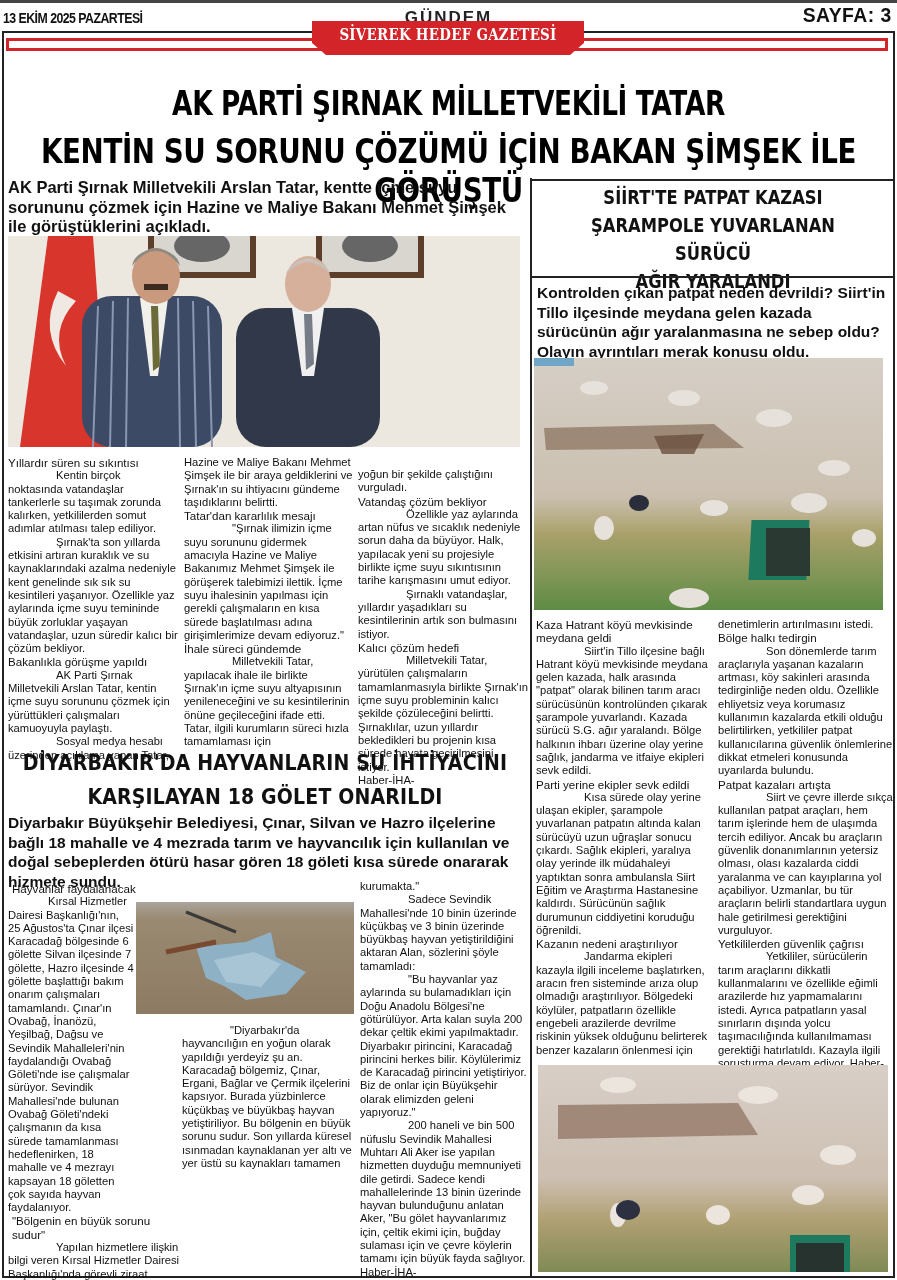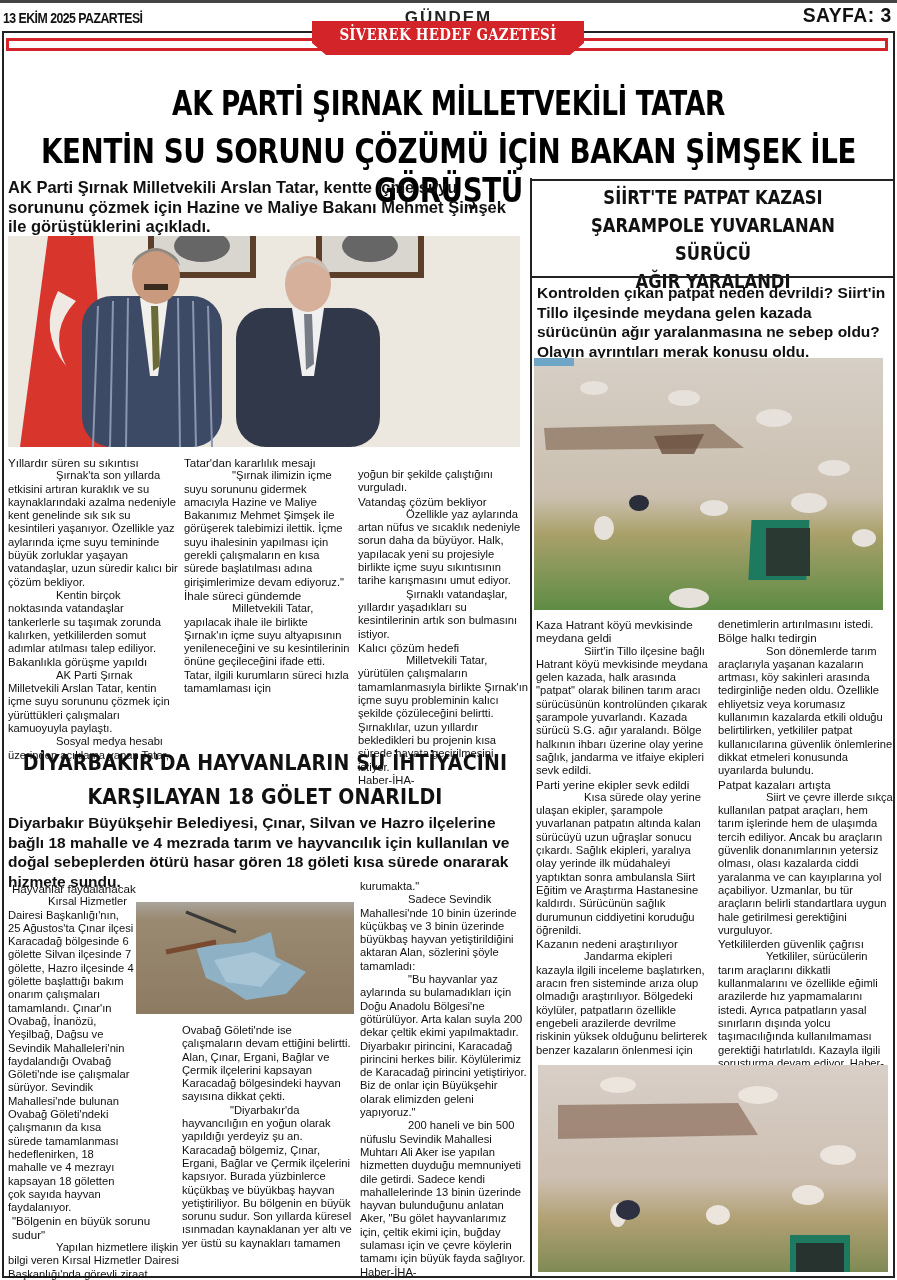--- a/index.html
+++ b/index.html
@@ -91,27 +91,28 @@
     <rect x="228" y="72" width="144" height="139" rx="30" fill="#303849"></rect>
     <polygon points="284,72 316,72 306,140 294,140" fill="#f0f0f0"></polygon>
     <polygon points="296,78 304,78 306,128 298,134" fill="#777d86"></polygon>
     <ellipse cx="300" cy="48" rx="23" ry="28" fill="#d6b09a"></ellipse>
     <path d="M278,38 Q300,14 322,38 Q318,26 300,22 Q282,26 278,38 Z" fill="#c8c2bc"></path>
   </svg>
 </div>
 
 <div class="col" style="left:8px; top:456px; width:170px;">
   <p class="sh">Yıllardır süren su sıkıntısı</p>
+  <p>Kentin birçok noktasında vatandaşlar tankerlerle su taşımak zorunda kalırken, yetkililerden somut adımlar atılması talep ediliyor.</p>
   <p>Şırnak'ta son yıllarda etkisini artıran kuraklık ve su kaynaklarındaki azalma nedeniyle kent genelinde sık sık su kesintileri yaşanıyor. Özellikle yaz aylarında içme suyu temininde büyük zorluklar yaşayan vatandaşlar, uzun süredir kalıcı bir çözüm bekliyor.</p>
-  <p>Kentin birçok noktasında vatandaşlar tankerlerle su taşımak zorunda kalırken, yetkililerden somut adımlar atılması talep ediliyor.</p>
   <p class="sh">Bakanlıkla görüşme yapıldı</p>
   <p>AK Parti Şırnak Milletvekili Arslan Tatar, kentin içme suyu sorununu çözmek için yürüttükleri çalışmaları kamuoyuyla paylaştı.</p>
   <p>Sosyal medya hesabı üzerinden açıklama yapan Tatar,</p>
 </div>
 <div class="col" style="left:184px; top:456px; width:170px;">
+  <p class="noindent">Hazine ve Maliye Bakanı Mehmet Şimşek ile bir araya geldiklerini ve Şırnak'ın su ihtiyacını gündeme taşıdıklarını belirtti.</p>
   <p class="sh">Tatar'dan kararlılık mesajı</p>
   <p>"Şırnak ilimizin içme suyu sorununu gidermek amacıyla Hazine ve Maliye Bakanımız Mehmet Şimşek ile görüşerek talebimizi ilettik. İçme suyu ihalesinin yapılması için gerekli çalışmaların en kısa sürede başlatılması adına girişimlerimize devam ediyoruz."</p>
   <p class="sh">İhale süreci gündemde</p>
   <p>Milletvekili Tatar, yapılacak ihale ile birlikte Şırnak'ın içme suyu altyapısının yenileneceğini ve su kesintilerinin önüne geçileceğini ifade etti. Tatar, ilgili kurumların süreci hızla tamamlaması için</p>
 </div>
 <div class="col" style="left:358px; top:456px; width:170px;margin-top:12px;">
   <p class="noindent">yoğun bir şekilde çalıştığını vurguladı.</p>
   <p class="sh">Vatandaş çözüm bekliyor</p>
   <p>Özellikle yaz aylarında artan nüfus ve sıcaklık nedeniyle sorun daha da büyüyor. Halk, yapılacak yeni su projesiyle birlikte içme suyu sıkıntısının tarihe karışmasını umut ediyor.</p>
   <p>Şırnaklı vatandaşlar, yıllardır yaşadıkları su kesintilerinin artık son bulmasını istiyor.</p>
@@ -232,21 +233,20 @@
 </div>
 
 <div class="col" style="left:8px; top:882px; width:172px;">
   <p class="sh" style="padding-left:4px;">Hayvanlar faydalanacak</p>
   <div style="float:right; width:0; height:0;"></div>
   <p style="text-indent:40px; width:126px;">Kırsal Hizmetler Dairesi Başkanlığı'nın, 25 Ağustos'ta Çınar ilçesi Karacadağ bölgesinde 6 gölette Silvan ilçesinde 7 gölette, Hazro  ilçesinde 4 gölette başlattığı bakım onarım çalışmaları tamamlandı. Çınar'ın Ovabağ, İnanözü, Yeşilbağ, Dağsu ve Sevindik Mahalleleri'nin faydalandığı Ovabağ Göleti'nde ise çalışmalar sürüyor. Sevindik Mahallesi'nde bulunan Ovabağ Göleti'ndeki çalışmanın da kısa sürede tamamlanması hedeflenirken, 18 mahalle ve 4 mezrayı kapsayan 18 göletten çok sayıda hayvan faydalanıyor.</p>
   <p class="sh" style="padding-left:4px;">"Bölgenin en büyük sorunu sudur"</p>
   <p>Yapılan hizmetlere ilişkin bilgi veren Kırsal Hizmetler Dairesi Başkanlığı'nda görevli ziraat mühendisi Tahir Alan, kısa sürede 3 ilçede 17 göletin bakım onarımını tamamladıklarını,</p>
 </div>
 <div class="col" style="left:182px; top:1024px; width:172px;">
-  <p class="noindent">Ovabağ Göleti'nde ise çalışmaların devam ettiğini belirtti. Alan, Çınar, Ergani, Bağlar ve Çermik ilçelerini kapsayan Karacadağ bölgesindeki hayvan sayısına dikkat çekti.</p>
   <p>"Diyarbakır'da hayvancılığın en yoğun olarak yapıldığı yerdeyiz şu an. Karacadağ bölgemiz, Çınar, Ergani, Bağlar ve Çermik ilçelerini kapsıyor. Burada yüzbinlerce küçükbaş ve büyükbaş hayvan yetiştiriliyor. Bu bölgenin en büyük sorunu sudur. Son yıllarda küresel ısınmadan kaynaklanan yer altı ve yer üstü su kaynakları tamamen</p>
 </div>
 <div class="col" style="left:360px; top:880px; width:168px;">
   <p class="noindent">kurumakta."</p>
   <p>Sadece Sevindik Mahallesi'nde 10 binin üzerinde küçükbaş ve 3 binin üzerinde büyükbaş hayvan yetiştirildiğini aktaran Alan, sözlerini şöyle tamamladı:</p>
   <p>"Bu hayvanlar yaz aylarında su bulamadıkları için Doğu Anadolu Bölgesi'ne götürülüyor. Arta kalan suyla 200 dekar çeltik ekimi yapılmaktadır. Diyarbakır pirincini, Karacadağ pirincini herkes bilir. Köylülerimiz de Karacadağ pirincini yetiştiriyor. Biz de onlar için Büyükşehir olarak elimizden geleni yapıyoruz."</p>
   <p><span>200 haneli ve bin 500 nüfuslu Sevindik Mahallesi Muhtarı Ali Aker ise yapılan hizmetten duyduğu memnuniyeti dile getirdi. Sadece kendi mahallelerinde 13 binin üzerinde hayvan bulunduğunu anlatan Aker, "Bu gölet hayvanlarımız için, çeltik ekimi için, buğday sulaması için ve çevre köylerin tamamı için büyük fayda sağlıyor.</span> <b>Haber-İHA-</b></p>
 </div>
 
 </body></html>

